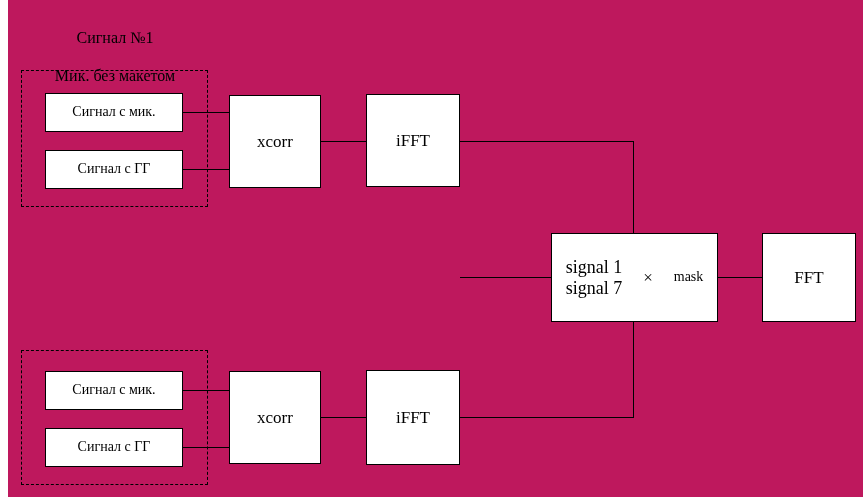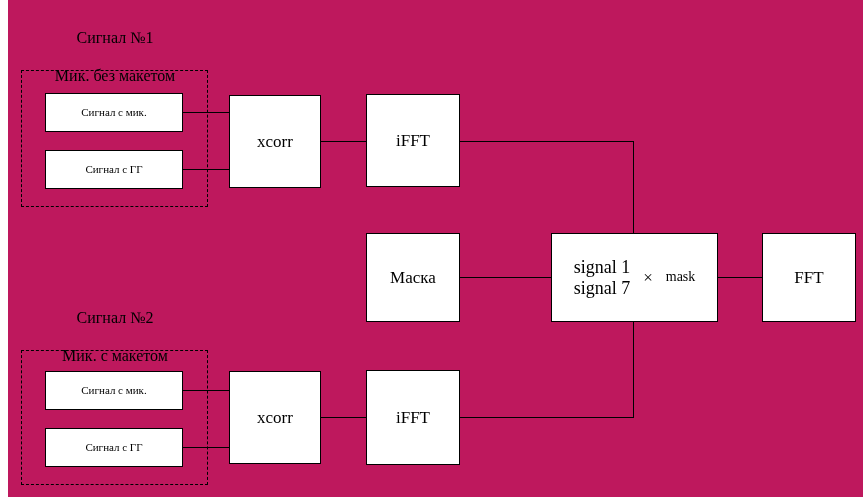--- a/index.html
+++ b/index.html
@@ -44,29 +44,29 @@
     font-size: 16px;
   }
   .wire {
     position: absolute;
     background: #000000;
   }
   .wire.h { height: 1.4px; }
   .wire.v { width: 1.4px; }
 
   
-  .leaf-node { font-size: 11px; }
+  .leaf-node { font-size: 14px; }
   .proc-node { font-size: 17px; }
 
   .frac-wrap {
     display: flex;
     align-items: center;
     justify-content: center;
     font-size: 18px;
-    gap: 12px;
+    gap: 20px;
   }
   .frac {
     display: inline-flex;
     flex-direction: column;
     align-items: center;
     line-height: 1.12;
   }
   .frac .num, .frac .den { display: block; white-space: nowrap; }
   .times { font-size: 17px; padding: 0 1px; }
   .maskword { white-space: nowrap; font-size: 14px; }
@@ -93,43 +93,38 @@
 
   <div class="wire h" style="left:175px; top:112px; width:46px;"></div>
 
   <div class="wire h" style="left:175px; top:169px; width:46px;"></div>
 
   <div class="wire h" style="left:313px; top:141px; width:45px;"></div>
 
   <div class="wire h" style="left:452px; top:141px; width:174px;"></div>
   <div class="wire v" style="left:625px; top:141px; height:93px;"></div>
 
-  <div class="node proc-node" style="left:358px; top:233px; width:94px; height:89px;">Маска</div>
 
   <div class="node" style="left:543px; top:233px; width:167px; height:89px;">
     <span class="frac-wrap">
       <span class="frac">
         <span class="num">signal 1</span>
         <span class="den">signal 7</span>
       </span>
       <span class="times">×</span>
       <span class="maskword">mask</span>
     </span>
   </div>
 
   <div class="node proc-node" style="left:754px; top:233px; width:94px; height:89px;">FFT</div>
 
   <div class="wire h" style="left:452px; top:277px; width:91px;"></div>
 
   <div class="wire h" style="left:710px; top:277px; width:44px;"></div>
 
-  <div class="caption" style="left:13px; top:290px; width:188px;">
-    <div>Сигнал №2</div>
-    <div>Мик. с макетом</div>
-  </div>
 
   <div class="group-box" style="left:13px; top:350px; width:187px; height:135px;"></div>
 
   <div class="node leaf-node" style="left:37px; top:371px; width:138px; height:39px;">Сигнал с мик.</div>
 
   <div class="node leaf-node" style="left:37px; top:428px; width:138px; height:39px;">Сигнал с ГГ</div>
 
   <div class="node proc-node" style="left:221px; top:371px; width:92px; height:93px;">xcorr</div>
 
   <div class="node proc-node" style="left:358px; top:370px; width:94px; height:95px;">iFFT</div>

